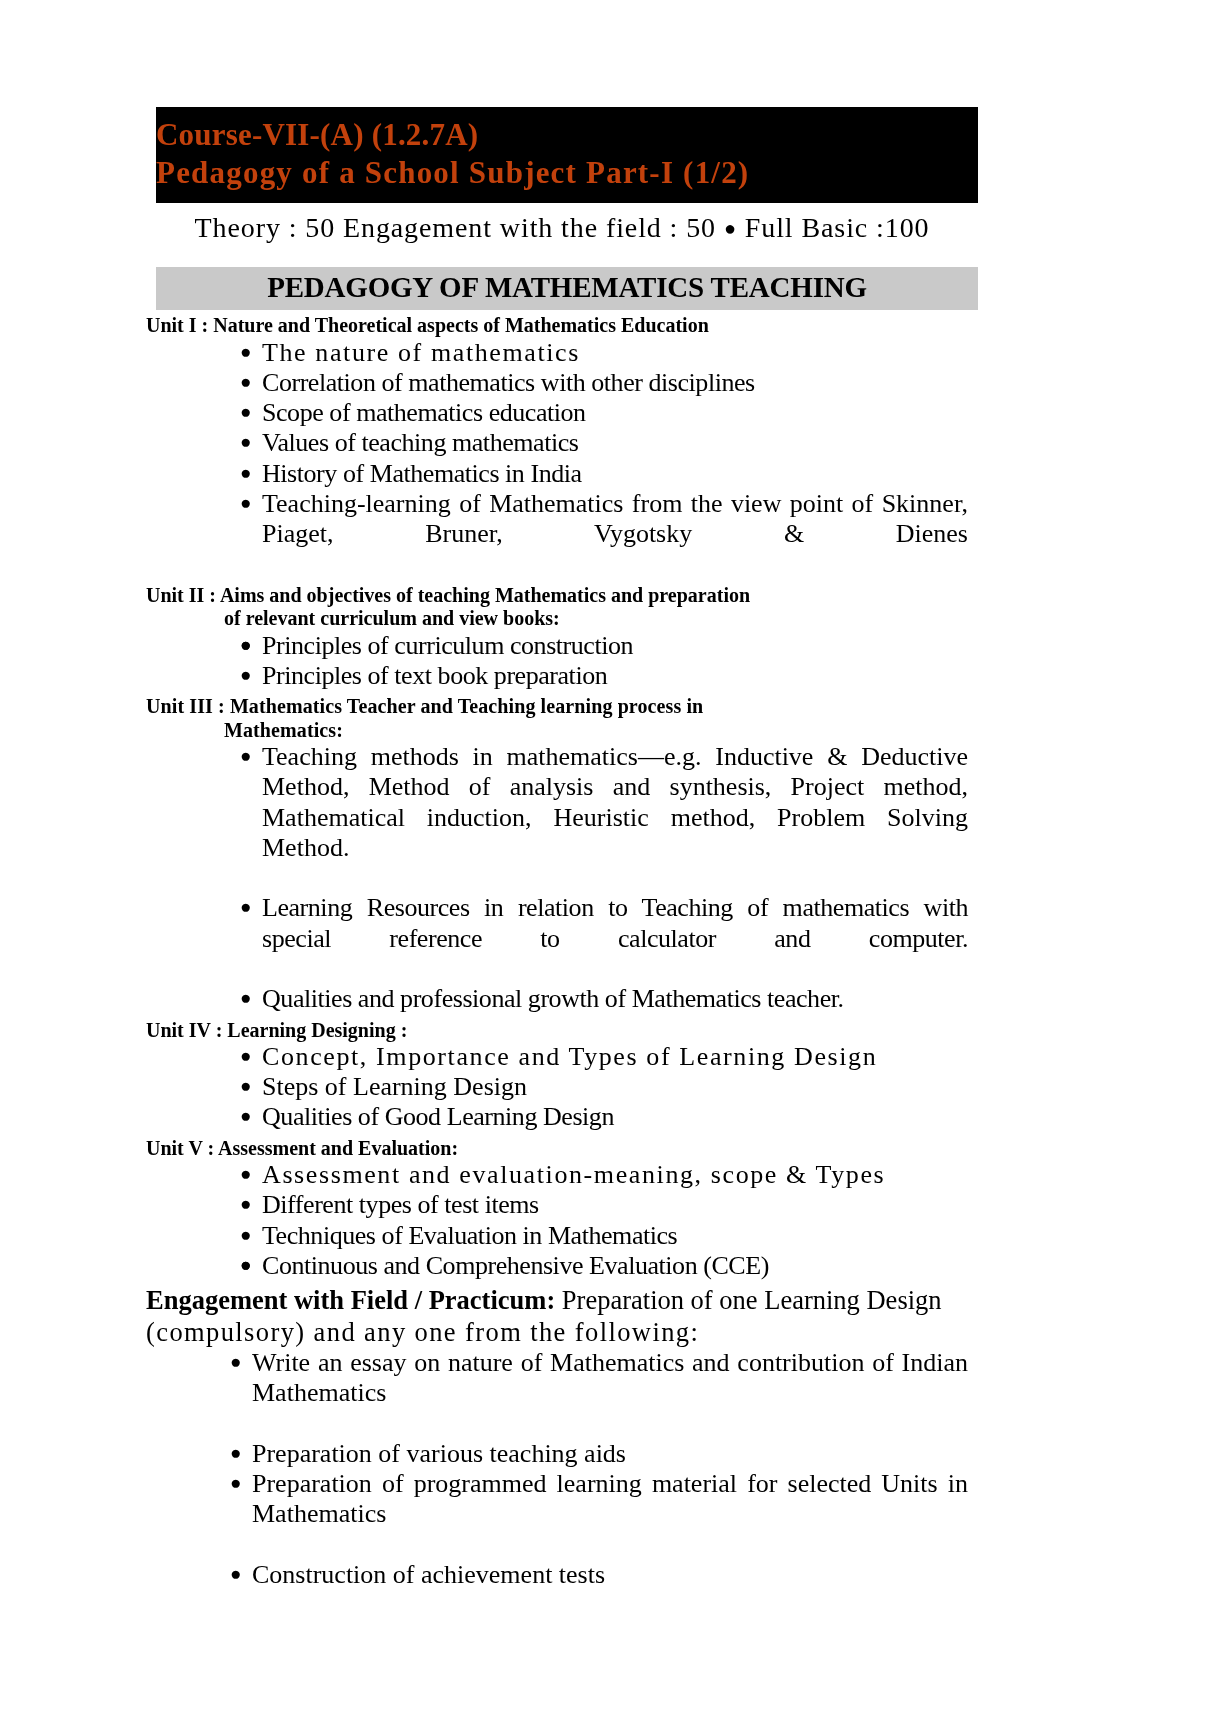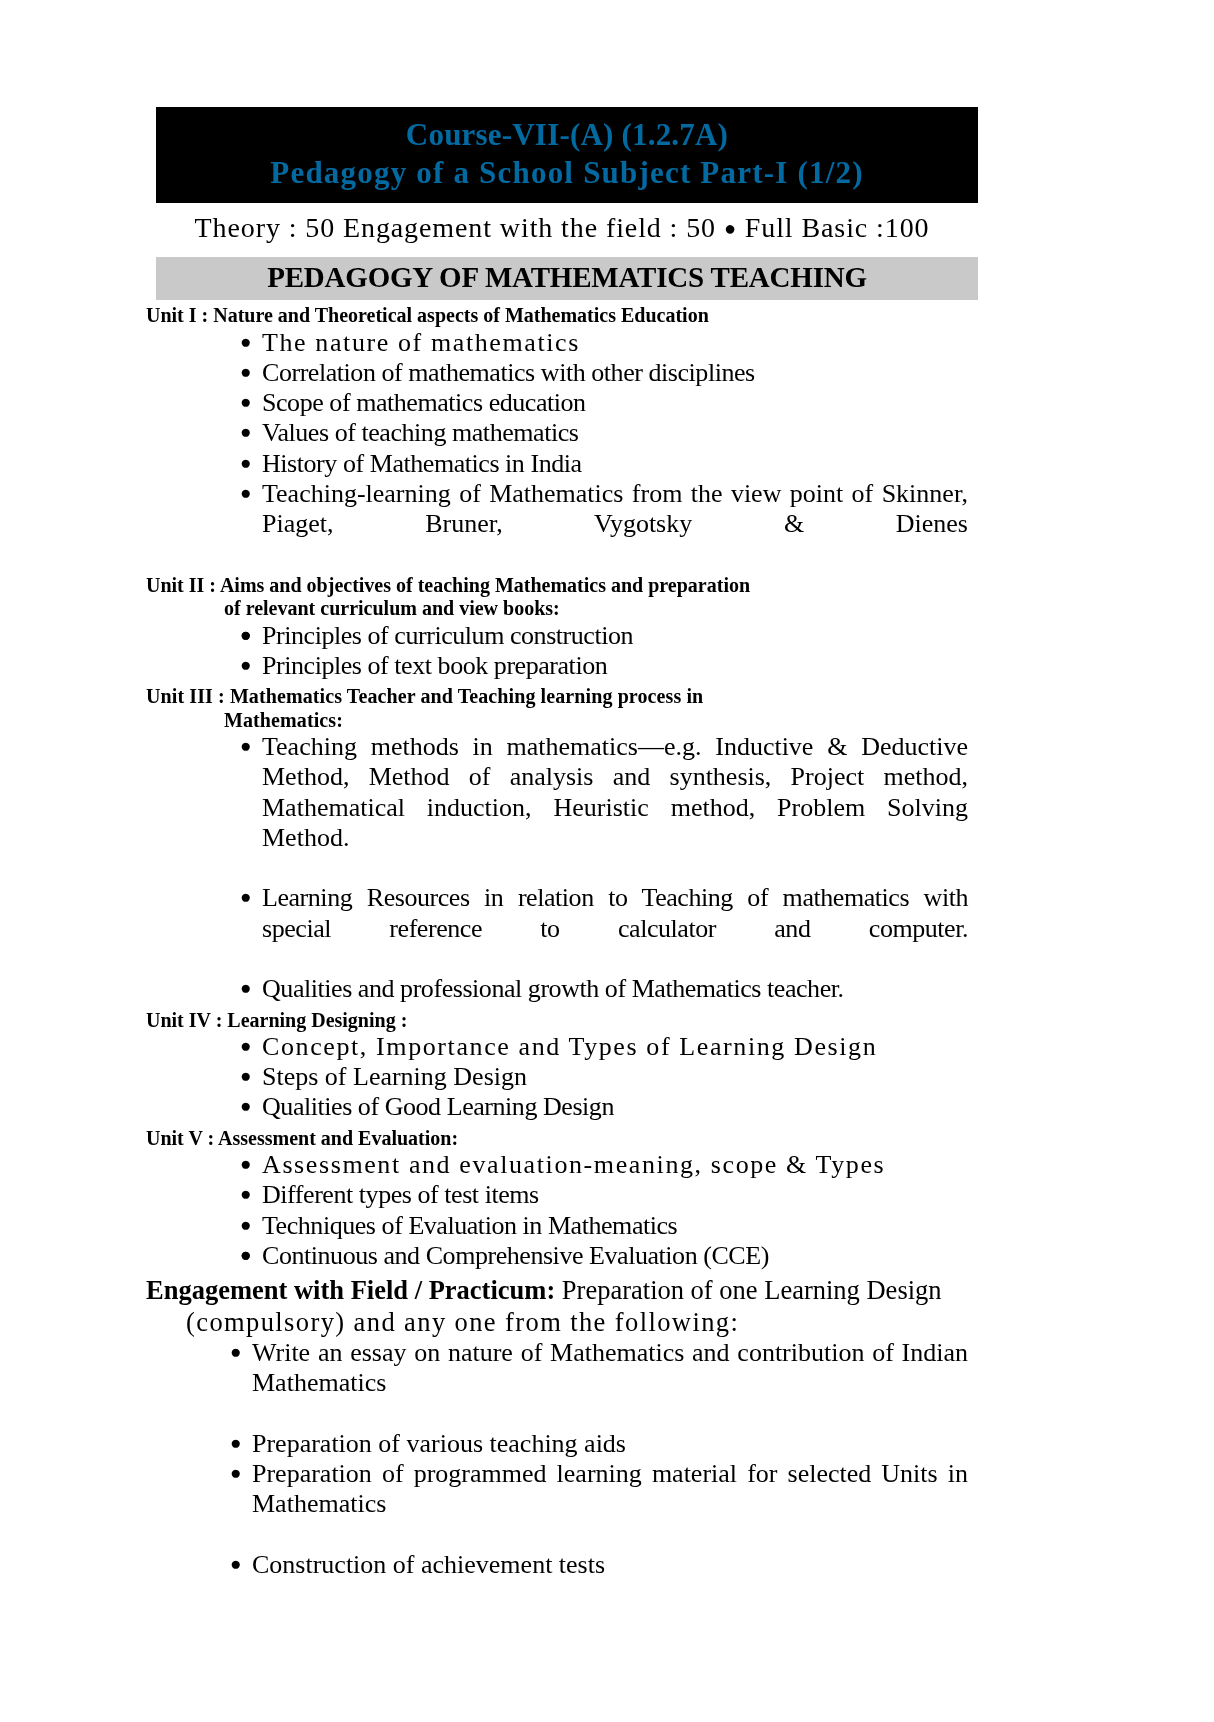--- a/index.html
+++ b/index.html
@@ -24,26 +24,26 @@
   .content {
     position: absolute;
     left: 146px;
     top: 107px;
     width: 822px;
   }
 
   
   .title-bar {
     background: #000000;
-    color: #0369a1;
+    color: #c2410c;
     width: 822px;
     margin-left: 10px;
     box-sizing: border-box;
     padding: 9px 0 11px 0;
-    text-align: center;
+    text-align: left;
   }
   .title-line-1 {
     font-size: 31px;
     font-weight: bold;
     line-height: 1.22;
     letter-spacing: 0.2px;
   }
   .title-line-2 {
     font-size: 31px;
     font-weight: bold;
@@ -63,21 +63,21 @@
   .marks-line .dot {
     font-size: 20px;
     vertical-align: 2px;
   }
 
   
   .subject-band {
     background: #c9c9c9;
     width: 822px;
     margin-left: 10px;
-    margin-top: 9px;
+    margin-top: 19px;
     box-sizing: border-box;
     text-align: center;
     padding: 4px 0 6px 0;
   }
   .subject-band-text {
     font-size: 29px;
     font-weight: bold;
     letter-spacing: -0.2px;
   }
 
@@ -136,21 +136,21 @@
 
   
   .engage-para {
     font-size: 26.5px;
     line-height: 1.18;
     text-align: justify;
     text-justify: inter-word;
     margin-top: 2px;
   }
   .engage-para b { font-weight: bold; }
-  .engage-para .l2 { display: block; letter-spacing: 1.4px; margin-left: 40px; }
+  .engage-para .l2 { display: block; letter-spacing: 1.4px; }
 
   ul.blist.engage li { padding-left: 106px; }
   ul.blist.engage li .bullet { left: 84px; }
 </style>
 </head>
 <body>
 
 <div class="page">
   <div class="content">
 

